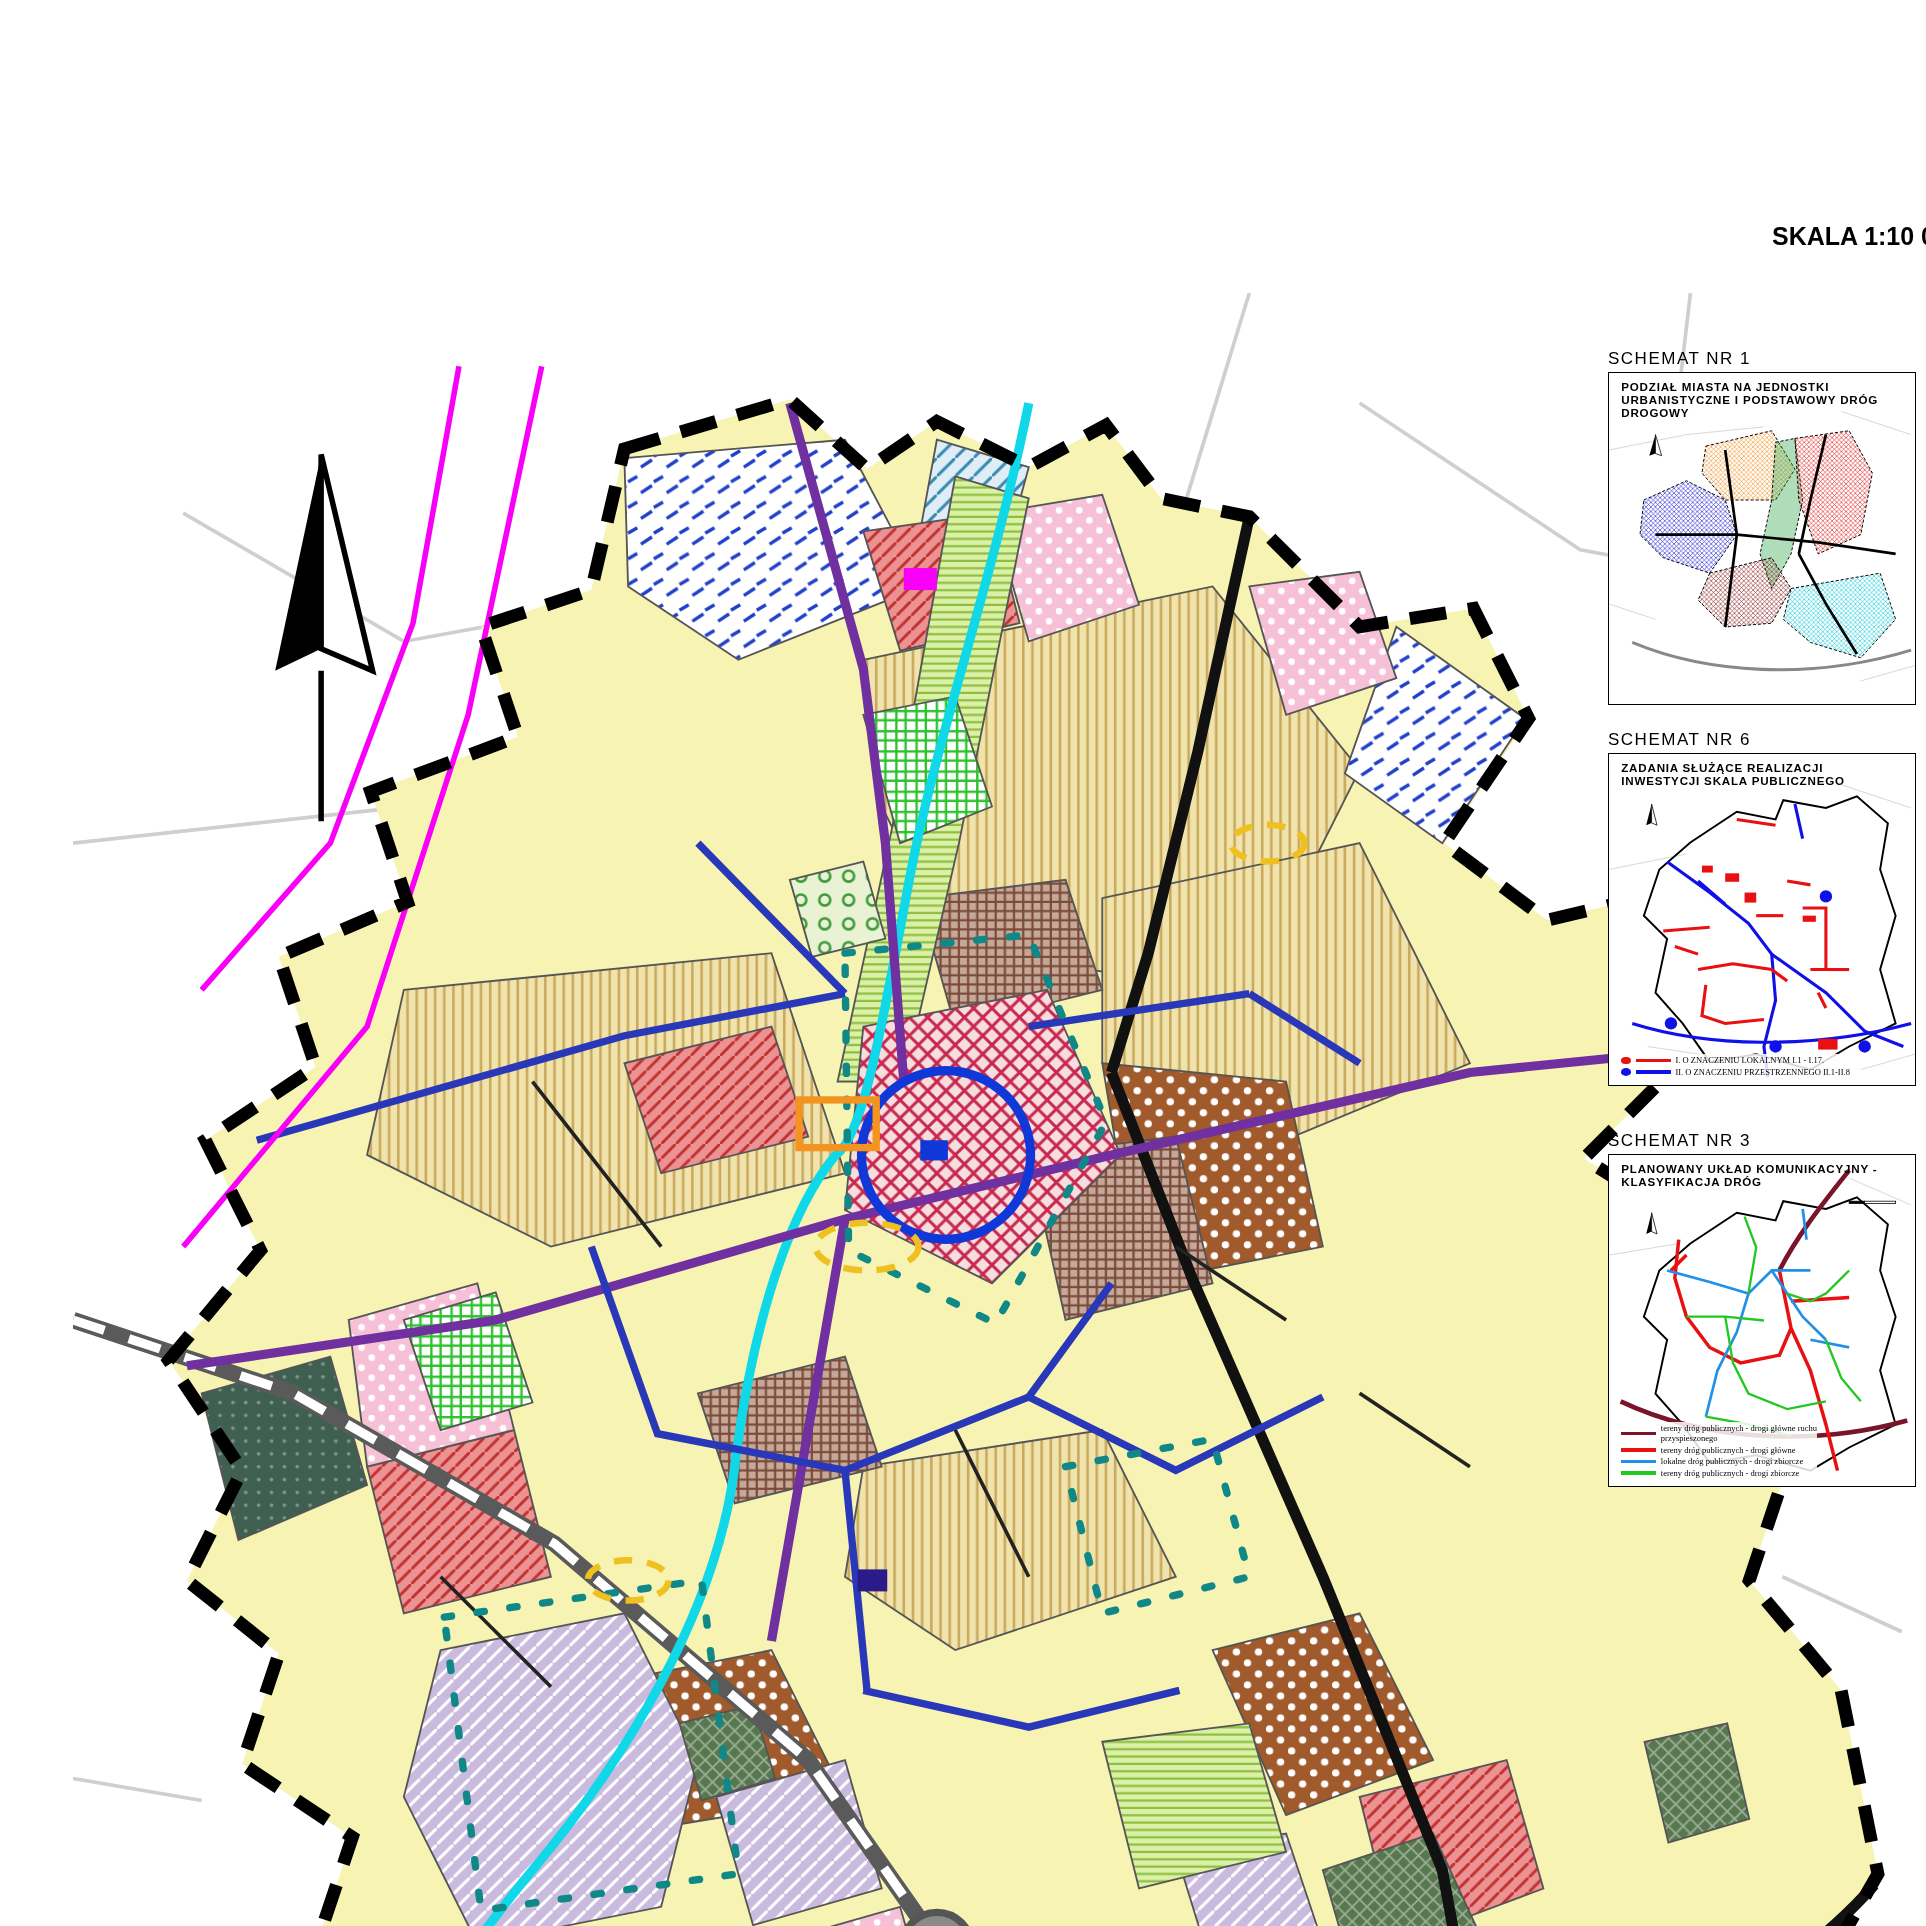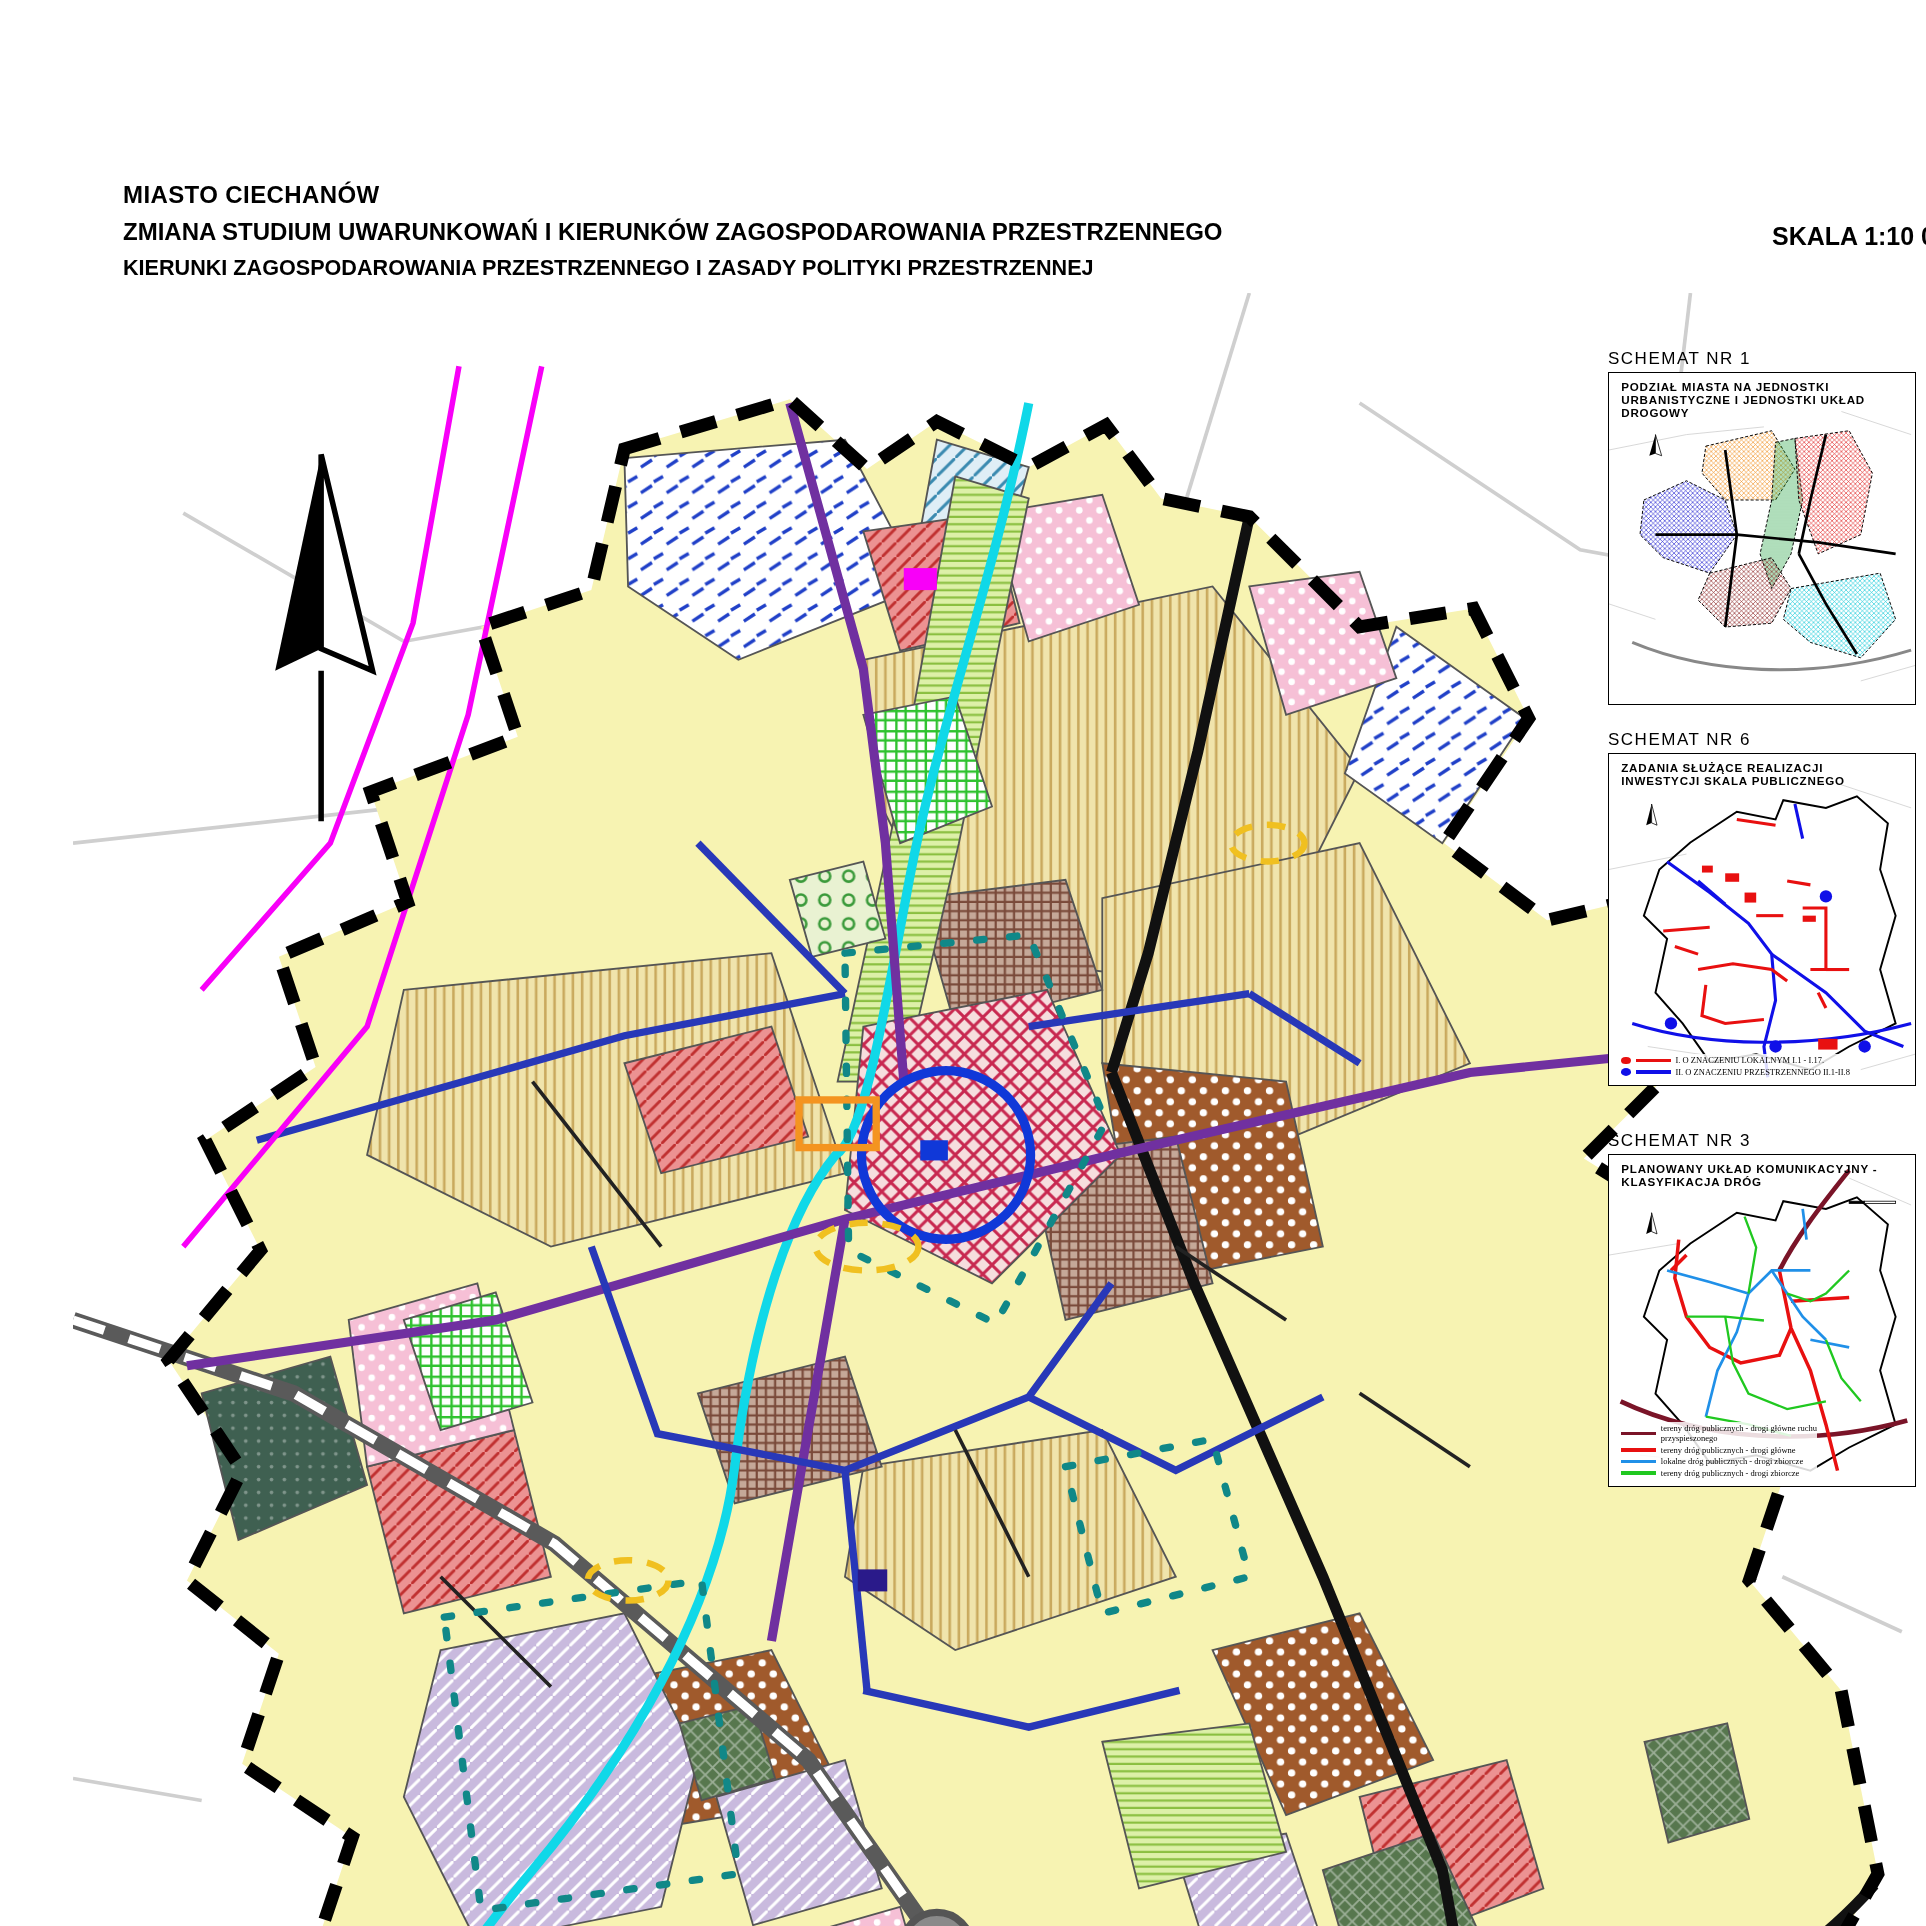--- a/index.html
+++ b/index.html
@@ -42,25 +42,20 @@
   .sch-leg-row{display:flex;align-items:center;gap:4.6px;margin:1.5px 0;}
   .sch-leg-row .cline{width:35px;height:3.9px;flex:none;}
   .sch-leg-row .cdot{width:10px;height:7.7px;border-radius:50%;flex:none;}
   .sch-leg-row span.txt{font-size:8.5px;white-space:pre;}
 </style>
 </head>
 <body>
 
 <div class="page">
 
-  <div class="hdr">
-    <div class="t1">MIASTO CIECHANÓW</div>
-    <div class="t2">ZMIANA STUDIUM UWARUNKOWAŃ I KIERUNKÓW  ZAGOSPODAROWANIA  PRZESTRZENNEGO</div>
-    <div class="t3">KIERUNKI ZAGOSPODAROWANIA PRZESTRZENNEGO I ZASADY POLITYKI PRZESTRZENNEJ</div>
-  </div>
   <div class="skala">SKALA 1:10 000</div>
 
   <div class="map">
     <svg viewBox="0 0 1000 1174" preserveAspectRatio="none">
       <defs>
         <pattern id="pMN" width="10" height="10" patternUnits="userSpaceOnUse">
             <rect width="10" height="10" fill="#f0e4ac"></rect>
             <path d="M2,0V10M7,0V10" stroke="#c9a95e" stroke-width="1.4"></path>
           </pattern>
         <pattern id="pU" width="8" height="8" patternUnits="userSpaceOnUse">
@@ -505,21 +500,21 @@
         <span class="ml sb" style="left: 2.4%; top: 24.8%;"></span>
         <span class="ml sb" style="left: 2.6%; top: 95.4%;"></span>
         <span class="ml sb" style="left: 7%; top: 95.4%;"></span>
         <span class="ml sb" style="left: 17.6%; top: 95.4%;"></span>
       </div>
   </div>
 
   <div class="schemat" style="top:349px">
     <div class="sch-head">SCHEMAT NR 1</div>
     <div class="sch-box">
-      <div class="sch-title">PODZIAŁ MIASTA NA JEDNOSTKI URBANISTYCZNE I JEDNOSTKI UKŁAD DROGOWY</div>
+      <div class="sch-title">PODZIAŁ MIASTA NA JEDNOSTKI URBANISTYCZNE I PODSTAWOWY DRÓG DROGOWY</div>
       <svg viewBox="0 0 790 860" preserveAspectRatio="none">
         <defs>
           <pattern id="xA" width="12" height="12" patternUnits="userSpaceOnUse">
               <path d="M0,12L12,0M0,0L12,12" stroke="#e02020" stroke-width="1.6" fill="none"></path>
             </pattern>
           <pattern id="xB" width="12" height="12" patternUnits="userSpaceOnUse">
               <path d="M0,12L12,0M0,0L12,12" stroke="#f09020" stroke-width="1.6" fill="none"></path>
             </pattern>
           <pattern id="xC" width="12" height="12" patternUnits="userSpaceOnUse">
               <path d="M0,12L12,0M0,0L12,12" stroke="#2020d0" stroke-width="1.6" fill="none"></path>

